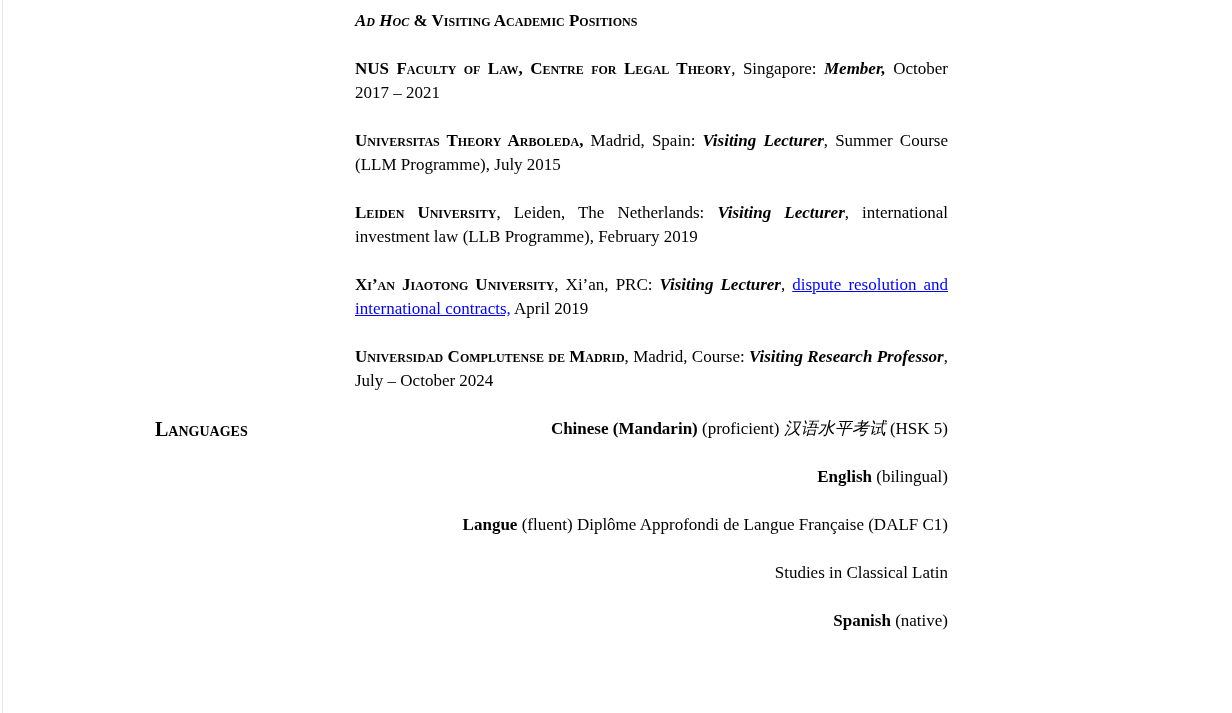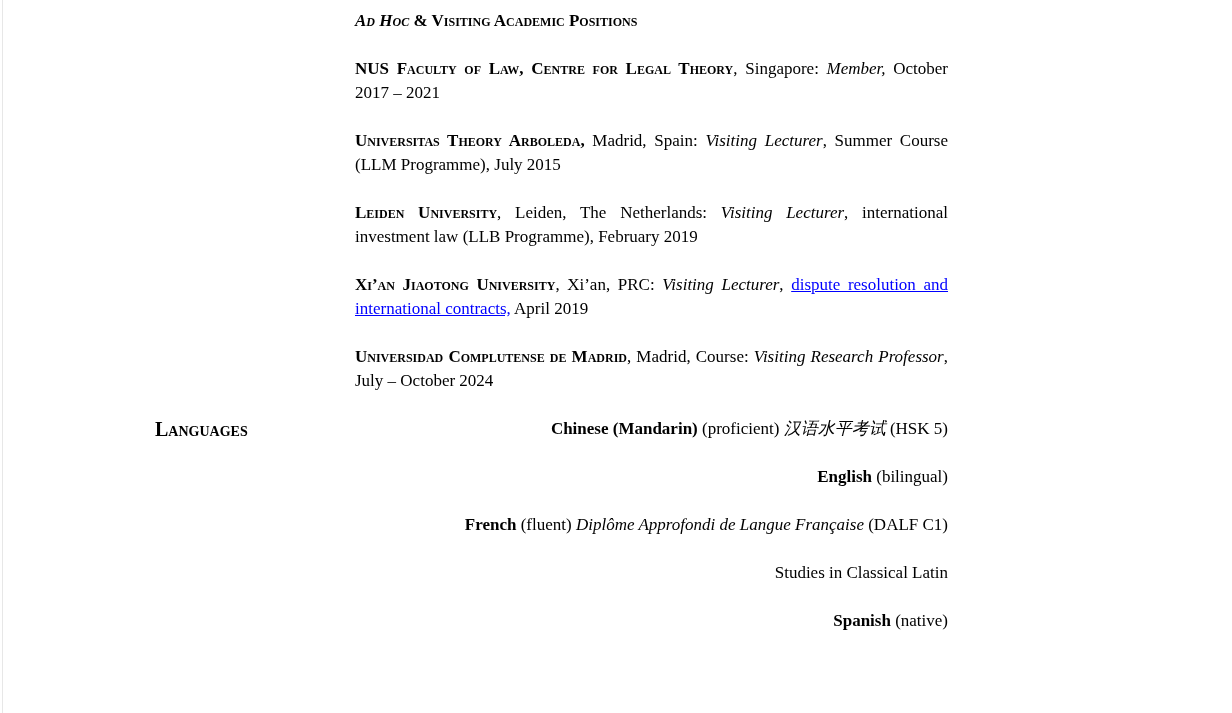--- a/index.html
+++ b/index.html
@@ -63,22 +63,22 @@
   }
   .side-label {
     font-size: 20px;
     line-height: 24px;
     font-weight: 700;
     font-variant: small-caps;
   }
   
   .r-plain { }
   .r-b   { font-weight: 700; }
-  .r-i   { font-style: italic; }
-  .r-bi  { font-weight: 400; font-style: italic; }
+  .r-i   { }
+  .r-bi  { font-weight: 700; font-style: italic; }
   .r-scb { font-weight: 700; font-variant: small-caps; }
   .r-scbi{ font-weight: 700; font-style: italic; font-variant: small-caps; }
   .r-link{ color: var(--link-color, #0000ff); text-decoration: underline; cursor: pointer; }
   .r-cjk { font-style: italic; }
 </style>
 </head>
 <body style="--link-color: #0000ff; color: rgb(0, 0, 0); background: rgb(255, 255, 255);">
 
 <div class="page">
   <div class="page-edge" style="background: rgb(231, 231, 231);"></div>
@@ -105,21 +105,21 @@
 
     <section class="row">
       <div class="label-col">
         <span class="side-label">Languages</span>
       </div>
       <div class="body-col">
         <p class="para lang"><span class="r-b">Chinese (Mandarin)</span><span class="r-plain"> (proficient) </span><span class="r-cjk">汉语水平考试</span><span class="r-plain"> (HSK 5)</span></p>
 
         <p class="para lang"><span class="r-b">English</span><span class="r-plain"> (bilingual)</span></p>
 
-        <p class="para lang"><span class="r-b">French</span><span class="r-plain"> (fluent) </span><span class="r-i">Diplôme Approfondi de Langue Française</span><span class="r-plain"> (DALF C1)</span></p>
+        <p class="para lang"><span class="r-b">Langue</span><span class="r-plain"> (fluent) </span><span class="r-i">Diplôme Approfondi de Langue Française</span><span class="r-plain"> (DALF C1)</span></p>
 
         <p class="para lang"><span class="r-plain">Studies in Classical Latin</span></p>
 
         <p class="para lang"><span class="r-b">Spanish</span><span class="r-plain"> (native)</span></p>
       </div>
     </section>
 
   </main>
 </div>
 

